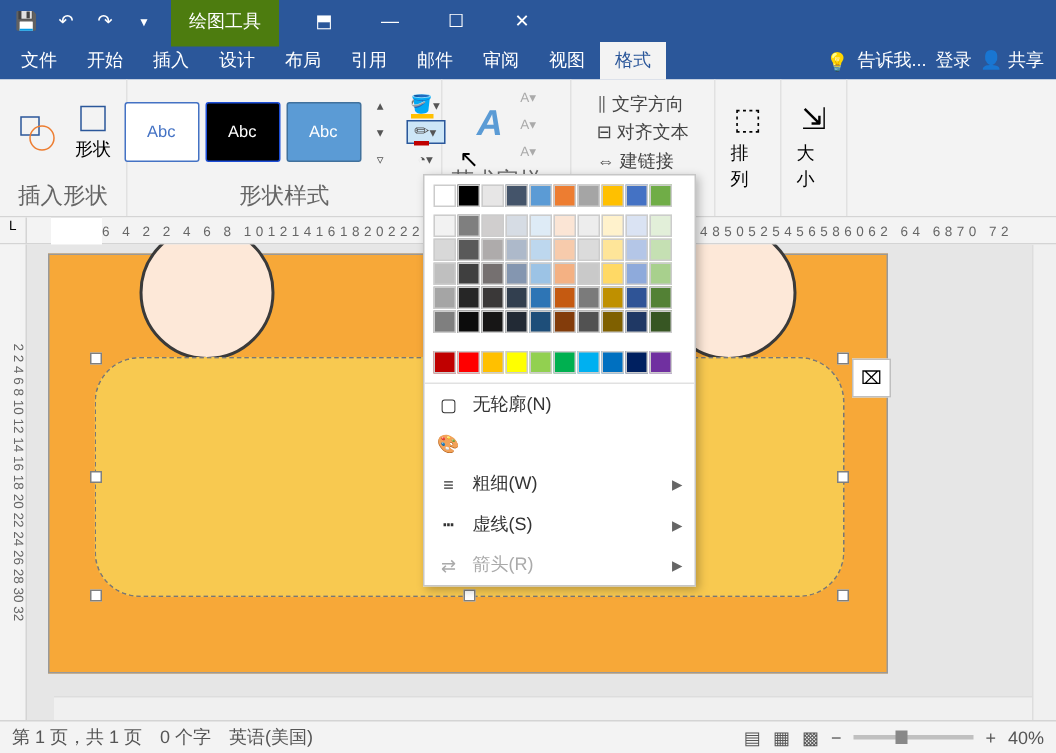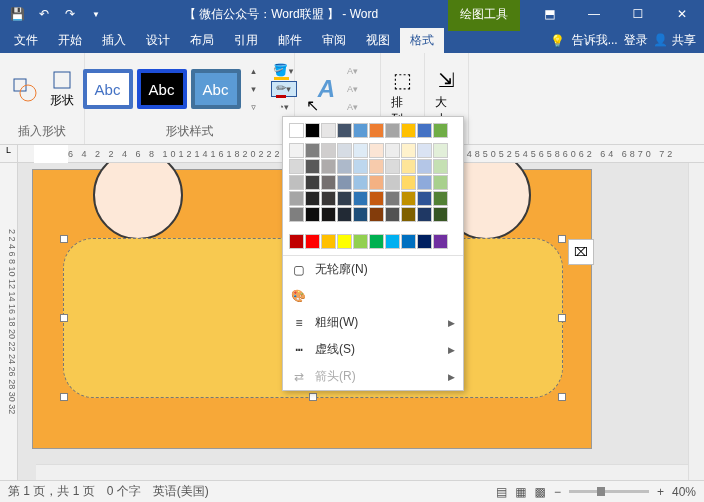--- a/index.html
+++ b/index.html
@@ -11,23 +11,23 @@
 .winbtns{display:flex}
 .winbtn{width:44px;height:28px;display:flex;align-items:center;justify-content:center;color:#fff}
 .context-tab{background:#4d7c0f;height:28px;padding:17px 12px;display:flex;align-items:center;color:#fff;margin-right:8px}
 .tabs{height:25px;background:#2b579a;display:flex;align-items:center;color:#fff;padding-left:4px}
 .tab{padding:0 10px;height:25px;display:flex;align-items:center;cursor:pointer}
 .tab.active{background:#f3f3f3;color:#2b579a}
 .tab-right{margin-left:auto;display:flex;align-items:center;gap:6px;padding-right:8px}
 .ribbon{height:92px;background:#f3f3f3;display:flex;border-bottom:1px solid #d4d4d4}
 .group{display:flex;flex-direction:column;padding:4px 6px;border-right:1px solid #e1e1e1;align-items:center;justify-content:space-between}
 .group-content{display:flex;align-items:center;gap:4px;flex:1}
-.group-label{font-size:12px;color:#666;text-align:right;padding-top:2px}
+.group-label{font-size:15px;color:#666;text-align:left;padding-top:2px}
 .bigbtn{display:flex;flex-direction:column;align-items:center;gap:2px;padding:2px 4px}
-.shape-preset{width:50px;height:40px;border:4px solid #1d4ed8;display:flex;align-items:center;justify-content:center;font-size:15px;border-radius:2px}
+.shape-preset{width:50px;height:40px;border:1px solid #1d4ed8;display:flex;align-items:center;justify-content:center;font-size:11px;border-radius:2px}
 .sp-white{background:#fff;color:#4472c4;border-color:#4472c4}
 .sp-black{background:#000;color:#fff}
 .sp-blue{background:#5b9bd5;color:#fff;border-color:#41719c}
 .smbtn{width:18px;height:16px;display:flex;align-items:center;justify-content:center;font-size:9px;color:#555}
 .small-stack{display:flex;flex-direction:column;gap:2px}
 .ruler-h{height:18px;background:#f3f3f3;border-bottom:1px solid #d4d4d4;margin-left:34px;font-size:9px;color:#666;display:flex;align-items:center;overflow:hidden}
 .canvas-area{position:absolute;top:163px;left:0;right:0;bottom:22px;display:flex}
 .ruler-v{width:18px;background:#f3f3f3;border-right:1px solid #d4d4d4;font-size:9px;color:#666;writing-mode:vertical-rl;text-align:center}
 .doc-viewport{flex:1;background:#e6e6e6;position:relative;overflow:hidden}
 .page{position:absolute;left:14px;top:6px;width:560px;height:280px;background:#f7a838;border:1px solid #999}
@@ -57,21 +57,20 @@
 </head>
 <body>
 
 <div class="titlebar">
   <div class="qat">
     <div class="qat-btn">💾</div>
     <div class="qat-btn">↶</div>
     <div class="qat-btn">↷</div>
     <div class="qat-btn" style="font-size:8px">▼</div>
   </div>
-  <div class="title-text">【 微信公众号：Word联盟 】 - Word</div>
   <div class="context-tab">绘图工具</div>
   <div class="winbtns">
     <div class="winbtn">⬒</div>
     <div class="winbtn">—</div>
     <div class="winbtn">☐</div>
     <div class="winbtn">✕</div>
   </div>
 </div>
 
 <div class="tabs">
@@ -134,20 +133,30 @@
       <div class="bigbtn">
         <span style="font-size:24px;font-style:italic;color:#5b9bd5;font-weight:bold">A</span>
       </div>
       <div class="small-stack">
         <div class="smbtn" style="color:#aaa">A▾</div>
         <div class="smbtn" style="color:#aaa">A▾</div>
         <div class="smbtn" style="color:#aaa">A▾</div>
       </div>
     </div>
     <div class="group-label">艺术字样式</div>
+  </div>
+  <div class="group" style="width:96px">
+    <div class="group-content">
+      <div class="ribbon-text-opts">
+        <div>∥ <span>文字方向</span></div>
+        <div>⊟ <span>对齐文本</span></div>
+        <div>⇔ <span>建链接</span></div>
+      </div>
+    </div>
+    <div class="group-label">文本</div>
   </div>
   <div class="group" style="width:44px">
     <div class="group-content">
         <div class="bigbtn">
           <span style="font-size:20px">⬚</span>
           <span>排列</span>
         </div>
       </div>
     <div class="group-label"></div>
   </div>

